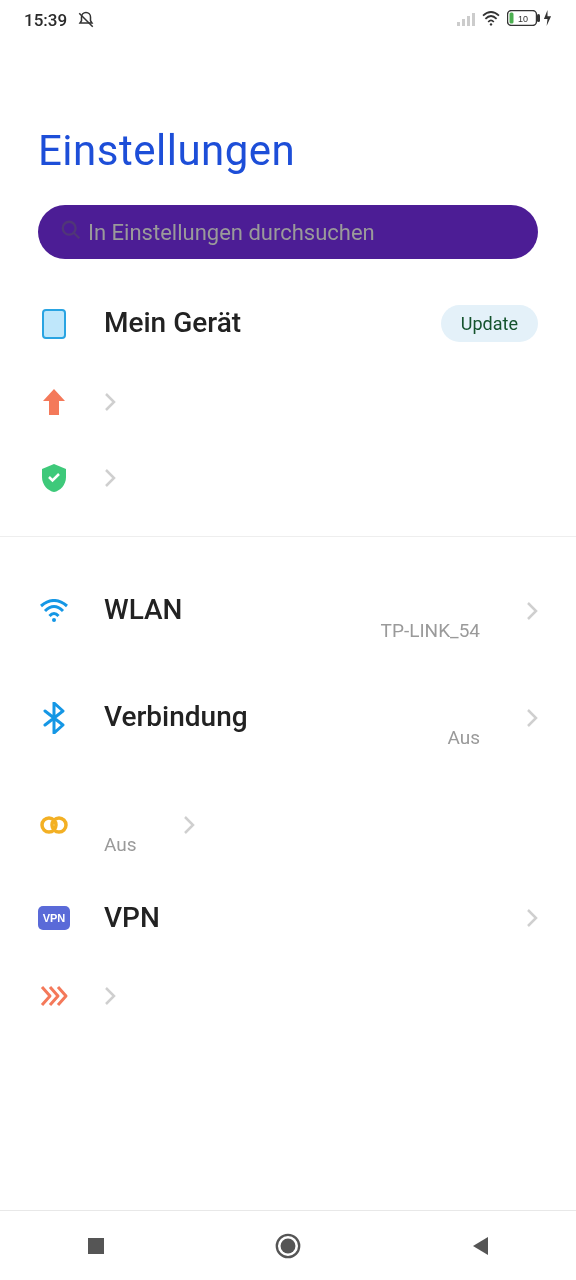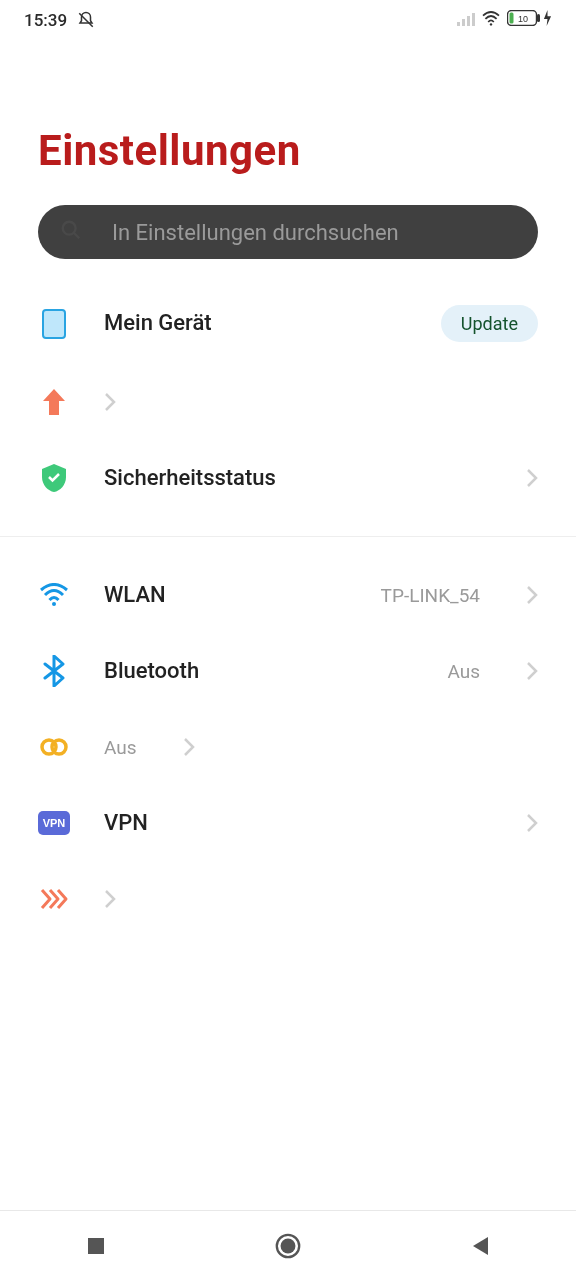--- a/index.html
+++ b/index.html
@@ -27,35 +27,35 @@
   .status-left { display: flex; align-items: center; gap: 10px; }
   .status-right { display: flex; align-items: flex-start; gap: 6px; }
   .bell-off {
     width: 18px; height: 18px;
     position: relative;
   }
 
   
   .page-title {
     font-size: 42px;
-    font-weight: 700;
-    color: #b91c1c;
+    font-weight: 400;
+    color: #1d4ed8;
     padding: 90px 36px 30px 38px;
     letter-spacing: 0.5px;
   }
 
   
   .search-bar {
     margin: 0 38px 24px 38px;
-    background: #404040;
+    background: #4c1d95;
     border-radius: 40px;
     display: flex;
     align-items: center;
     padding: 14px 22px;
-    gap: 30px;
+    gap: 6px;
   }
   .search-bar .search-icon { opacity: 0.45; }
   .search-placeholder {
     color: #9a9a9a;
     font-size: 22px;
   }
 
   
   .list {
     padding: 0 38px;
@@ -69,29 +69,30 @@
   .row .icon-wrap {
     width: 32px;
     height: 32px;
     display: flex;
     align-items: center;
     justify-content: center;
     flex-shrink: 0;
   }
   .row .label {
     flex: 1;
-    font-size: 22px;
+    font-size: 28px;
     font-weight: 500;
     color: #222;
     line-height: 1.3;
   }
   .row .value {
     font-size: 19px;
     color: #9a9a9a;
     margin-right: 12px;
+    margin-top: 40px;
   }
   .row .badge {
     background: #e4f1f9;
     color: #14532d;
     font-size: 18px;
     padding: 8px 20px;
     border-radius: 30px;
   }
   .chevron {
     width: 12px; height: 20px;
@@ -200,21 +201,20 @@
     </span>
   </div>
 
   <div class="row">
     <span class="icon-wrap">
       <svg width="28" height="30" viewBox="0 0 28 30">
         <path d="M14 1 L26 6 V14 C26 22 20 28 14 29 C8 28 2 22 2 14 V6 Z" fill="#3ec97a"></path>
         <path d="M9 14 L12.5 17.5 L19 11" stroke="#fff" stroke-width="2.5" fill="none"></path>
       </svg>
     </span>
-    <span class="label">Sicherheitsstatus</span>
     <span class="chevron">
       <svg width="12" height="20" viewBox="0 0 12 20" fill="none" stroke="#888" stroke-width="2.5">
           <path d="M2 2 L10 10 L2 18"></path>
         </svg>
     </span>
   </div>
 
   <div class="divider"></div>
 
 
@@ -235,21 +235,21 @@
         </svg>
     </span>
   </div>
 
   <div class="row">
     <span class="icon-wrap">
       <svg width="22" height="32" viewBox="0 0 22 32" fill="none" stroke="#1597e5" stroke-width="3" stroke-linejoin="round" stroke-linecap="round">
         <path d="M11 1 V31 L20 23 L2 9 M11 1 L20 9 L2 23"></path>
       </svg>
     </span>
-    <span class="label">Bluetooth</span>
+    <span class="label">Verbindung</span>
     <span class="value">Aus</span>
     <span class="chevron">
       <svg width="12" height="20" viewBox="0 0 12 20" fill="none" stroke="#888" stroke-width="2.5">
           <path d="M2 2 L10 10 L2 18"></path>
         </svg>
     </span>
   </div>
 
   <div class="row">
     <span class="icon-wrap">

